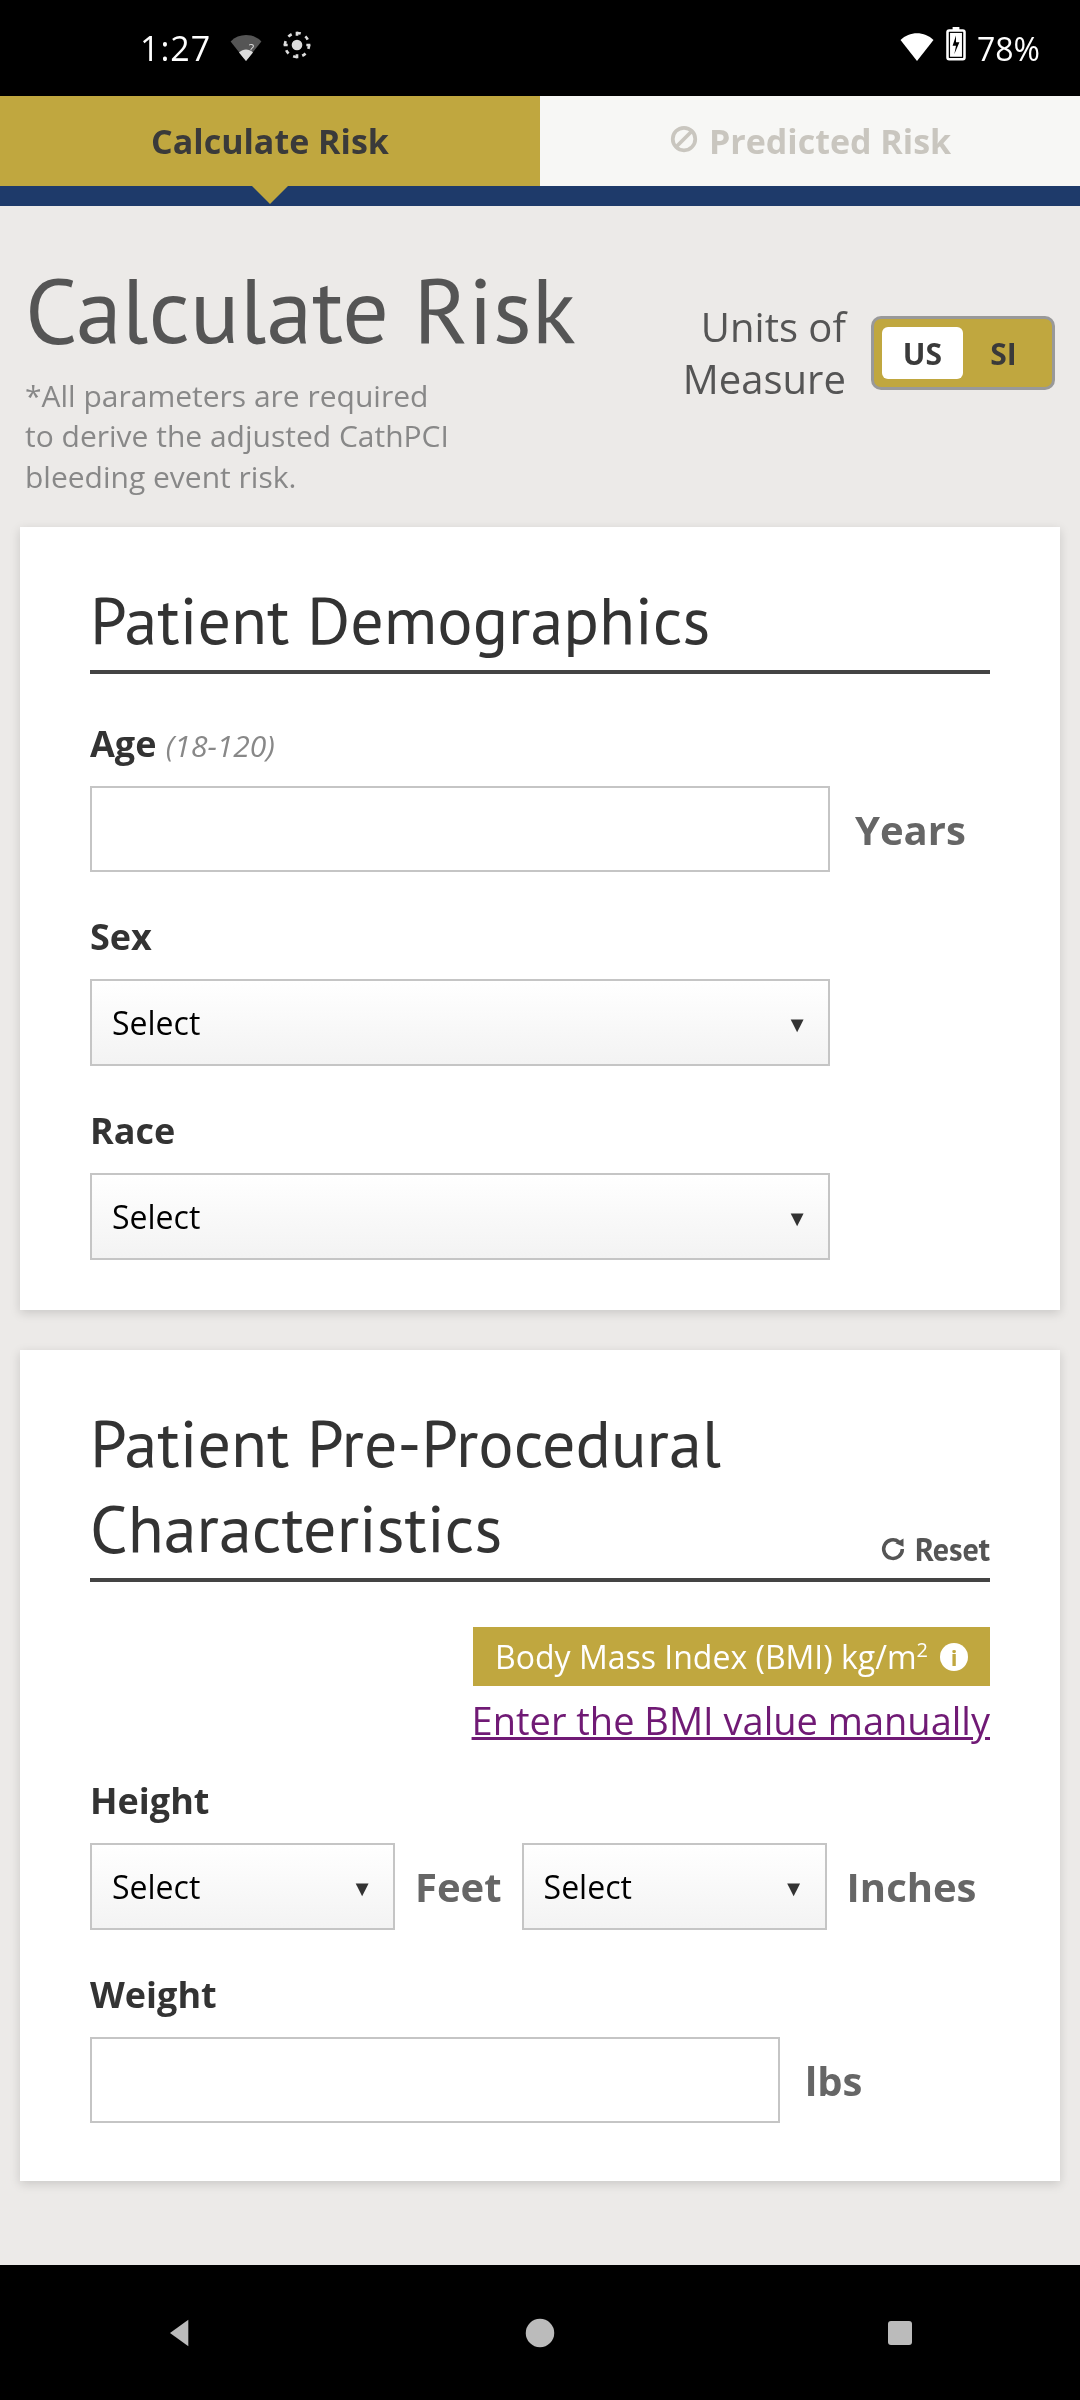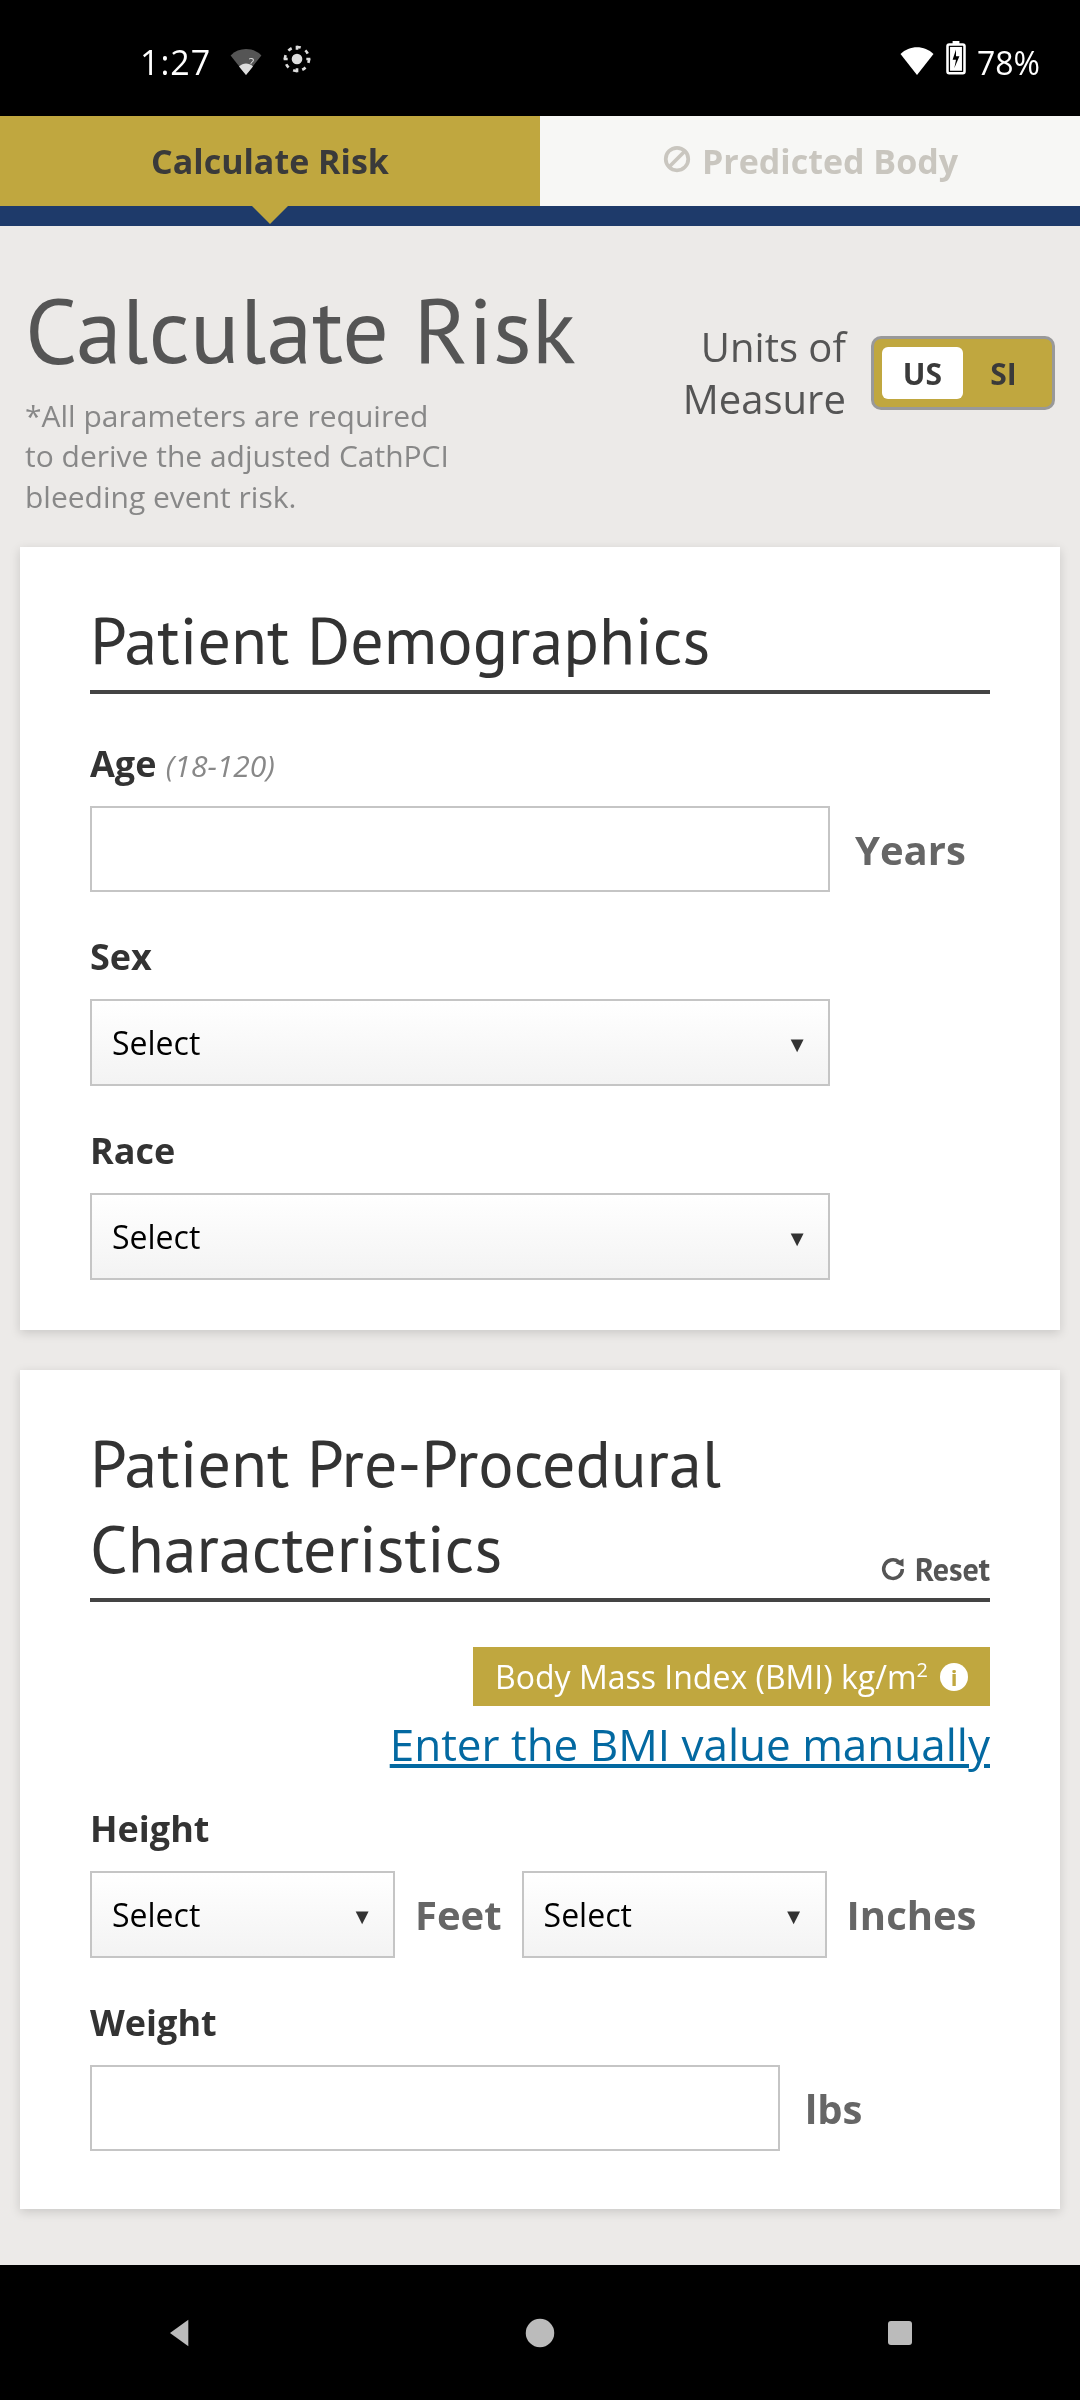--- a/index.html
+++ b/index.html
@@ -1,19 +1,19 @@
 <!DOCTYPE html>
 <html><head>
 <meta charset="utf-8">
 <style>
   * { box-sizing: border-box; margin: 0; padding: 0; }
   html, body { width: 1080px; height: 2400px; font-family: "Segoe UI", "Open Sans", Arial, sans-serif; background: #000; overflow: hidden; }
   
   
-  .status-bar { height: 108px; background: #000; color: #fff; display: flex; align-items: center; justify-content: space-between; padding: 0 40px; font-size: 32px; font-weight: 500; margin-top: 8px; }
+  .status-bar { height: 96px; background: #000; color: #fff; display: flex; align-items: center; justify-content: space-between; padding: 0 40px; font-size: 32px; font-weight: 500; }
   .status-left { display: flex; align-items: center; gap: 18px; }
   .status-right { display: flex; align-items: flex-start; gap: 10px; }
   .status-time { font-size: 34px; font-weight: 500; letter-spacing: 1px; padding-left: 100px; }
   
   
   .tabs { display: flex; height: 90px; }
   .tab { flex: 1; display: flex; align-items: center; justify-content: center; font-size: 34px; font-weight: 700; gap: 10px; position: relative; }
   .tab.active { background: #c0a73f; color: #3a3a3a; }
   .tab.inactive { background: #f7f7f5; color: #c9c6bf; }
   .tab.active::after { content: ""; position: absolute; bottom: -18px; left: 50%; transform: translateX(-50%); border-left: 22px solid transparent; border-right: 22px solid transparent; border-top: 22px solid #c0a73f; z-index: 5;}
@@ -54,21 +54,21 @@
   .select { border: 2px solid #c5c5c5; height: 87px; font-size: 32px; padding: 0 20px; background: linear-gradient(#fff,#f3f3f3); display: flex; align-items: center; justify-content: space-between; cursor: pointer; }
   .select.full { width: 740px; }
   .select.small { width: 305px; }
   .select .caret { font-size: 22px; color: #333; }
   
   .height-row { display: flex; align-items: center; gap: 20px; }
   
   .bmi-banner { background: #c0a73f; color: #fff; font-size: 32px; padding: 8px 22px; margin-left: auto; margin-bottom: 8px; display: inline-flex; align-items: center; gap: 12px; float:right; }
   .bmi-banner sup { font-size: 20px; }
   .bmi-info-icon { width:28px; height:28px; border-radius:50%; background:#fff; color:#c0a73f; font-size:22px; font-weight:700; display:inline-flex; align-items:center; justify-content:center; }
-  .manual-link { display:block; clear:both; text-align: right; color: #0369a1; font-size: 44px; text-decoration: underline; margin-bottom: 30px; }
+  .manual-link { display:block; clear:both; text-align: right; color: #701a75; font-size: 38px; text-decoration: underline; margin-bottom: 30px; }
   
   
   .navbar { position: absolute; bottom: 0; left:0; right:0; height: 135px; background: #000; display: flex; align-items: center; justify-content: space-around; }
   .nav-btn { width: 50px; height: 50px; display:flex; align-items:center; justify-content:center; }
   
   .clearfix::after { content:""; display:table; clear:both; }
 </style>
 </head>
 <body>
 
@@ -112,21 +112,21 @@
   <div class="tab active">
     <span>Calculate Risk</span>
   </div>
   <div class="tab inactive">
     <span>
       <svg width="30" height="30" viewBox="0 0 24 24">
           <circle cx="12" cy="12" r="9" fill="none" stroke="#c9c6bf" stroke-width="3"></circle>
           <line x1="5" y1="19" x2="19" y2="5" stroke="#c9c6bf" stroke-width="3"></line>
         </svg>
     </span>
-    <span>Predicted Body</span>
+    <span>Predicted Risk</span>
   </div>
 </div>
 <div class="blue-strip"></div>
 
 <div class="content">
 
   <div class="header-region">
     <div class="title-block">
       <div class="page-title">Calculate Risk</div>
       <div class="subtitle">*All parameters are required to derive the adjusted CathPCI bleeding event risk.</div>

